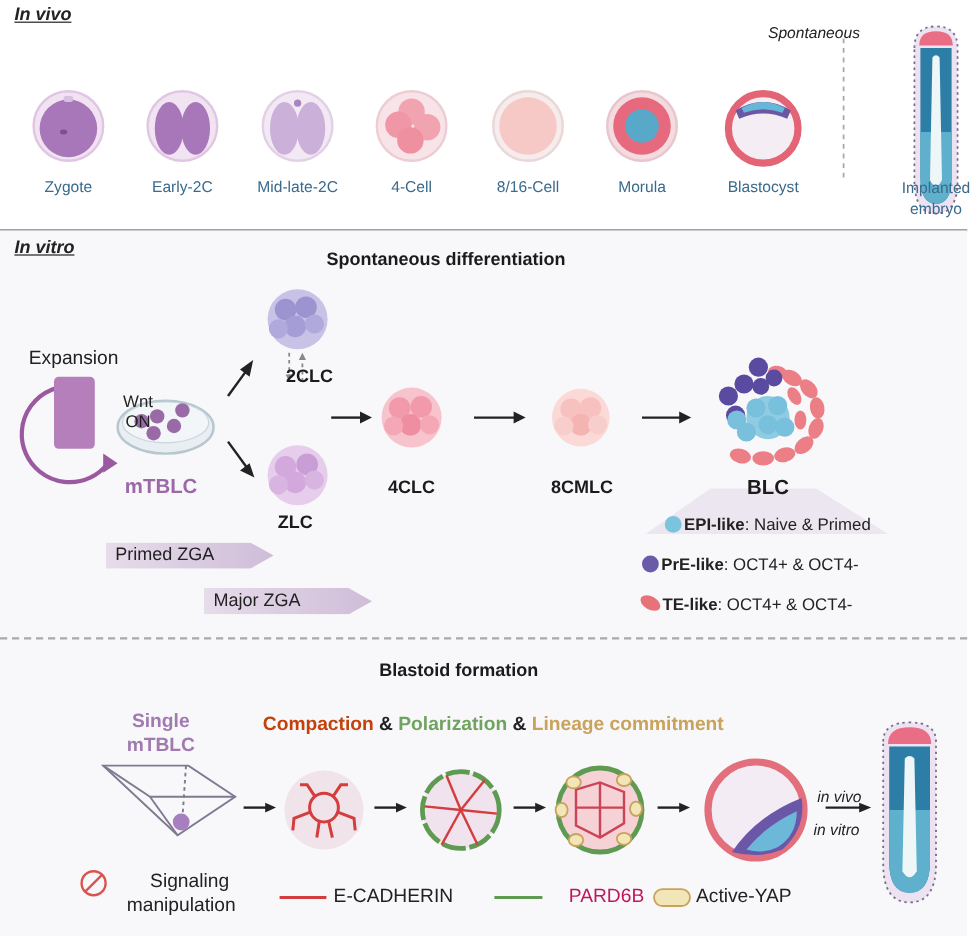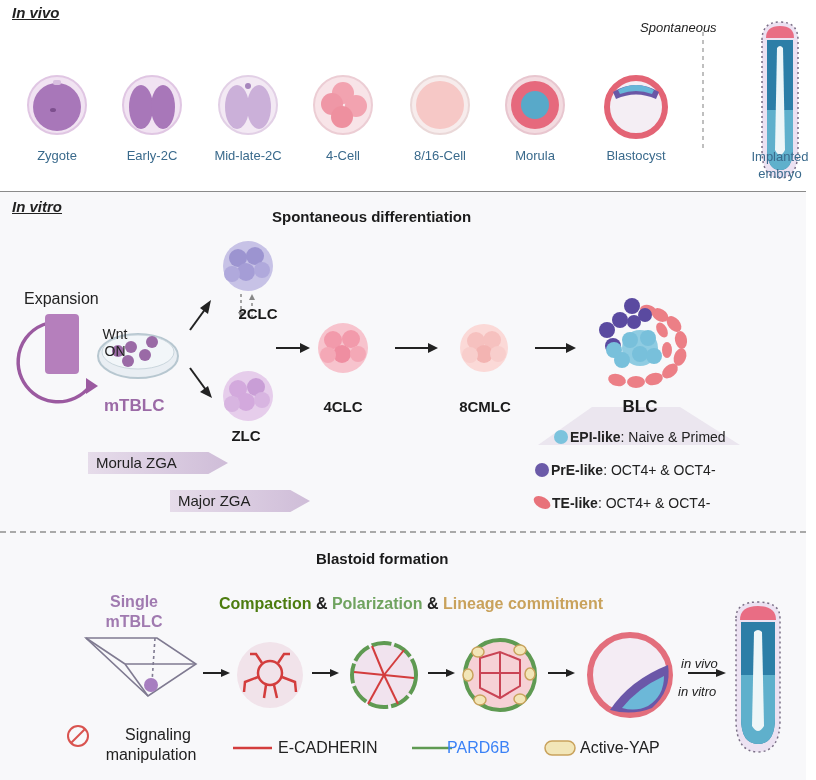--- a/index.html
+++ b/index.html
@@ -222,21 +222,21 @@
 </div>
 
 <div class="abs" style="left:104px;top:396px;font-size:17px;font-weight:bold;color:#9b6aa6;">mTBLC</div>
 
 <div class="abs bold-label" style="left:228px;top:305px;width:60px;">2CLC</div>
 <div class="abs bold-label" style="left:216px;top:427px;width:60px;">ZLC</div>
 <div class="abs bold-label" style="left:313px;top:398px;width:60px;">4CLC</div>
 <div class="abs bold-label" style="left:450px;top:398px;width:70px;">8CMLC</div>
 <div class="abs bold-label" style="left:610px;top:397px;width:60px;font-size:17px;">BLC</div>
 
-<div class="zga" style="left:88px;top:452px;width:140px;">Morula ZGA</div>
+<div class="zga" style="left:88px;top:452px;width:140px;">Primed ZGA</div>
 <div class="zga" style="left:170px;top:490px;width:140px;">Major ZGA</div>
 
 <div class="legend-row" style="left:554px;top:429px;">
   <span style="display:inline-block;width:14px;height:14px;border-radius:50%;background:#7cc3dd;vertical-align:-2px;margin-right:2px;"></span><b>EPI-like</b><span>: Naive &amp; Primed</span>
 </div>
 <div class="legend-row" style="left:535px;top:462px;">
   <span style="display:inline-block;width:14px;height:14px;border-radius:50%;background:#6b5aa8;vertical-align:-2px;margin-right:2px;"></span><b>PrE-like</b><span>: OCT4+ &amp; OCT4-</span>
 </div>
 <div class="legend-row" style="left:533px;top:495px;">
   <span style="display:inline-block;width:18px;height:11px;border-radius:50%;background:#e8727a;vertical-align:0px;transform:rotate(30deg);margin-right:1px;"></span><b>TE-like</b><span>: OCT4+ &amp; OCT4-</span>
@@ -245,21 +245,21 @@
 <div class="dash" style="top:531px;"></div>
 
 <div class="abs heading" style="left:316px;top:550px;">Blastoid formation</div>
 
 <div class="abs" style="left:98px;top:592px;font-size:16px;font-weight:bold;color:#a07ab0;text-align:center;width:72px;line-height:20px;">
   <div>Single</div>
   <div>mTBLC</div>
 </div>
 
 <div class="abs" style="left:219px;top:595px;font-size:16px;font-weight:bold;white-space:nowrap;">
-  <span style="color:#4d7c0f;">Compaction</span><span style="color:#222;white-space:pre;"> &amp; </span><span style="color:#6fa35f;">Polarization</span><span style="color:#222;white-space:pre;"> &amp; </span><span style="color:#c9a25c;">Lineage commitment</span>
+  <span style="color:#c2410c;">Compaction</span><span style="color:#222;white-space:pre;"> &amp; </span><span style="color:#6fa35f;">Polarization</span><span style="color:#222;white-space:pre;"> &amp; </span><span style="color:#c9a25c;">Lineage commitment</span>
 </div>
 
 <svg style="left:0;top:630px;" width="816" height="150">
 
   <g fill="none" stroke="#7f7a91" stroke-width="1.6">
     <polygon points="86,8 157,8 196,34 148,66"></polygon>
     <line x1="86" y1="8" x2="125" y2="34"></line>
     <line x1="125" y1="34" x2="196" y2="34"></line>
     <line x1="125" y1="34" x2="148" y2="66"></line>
     <line x1="155" y1="8" x2="152" y2="52" stroke-dasharray="3,3"></line>
@@ -347,14 +347,14 @@
 
 <div class="abs" style="left:681px;top:656px;font-size:13px;font-style:italic;color:#222;">in vivo</div>
 <div class="abs" style="left:678px;top:684px;font-size:13px;font-style:italic;color:#222;">in vitro</div>
 
 <div class="abs" style="left:96px;top:725px;font-size:16px;color:#222;line-height:20px;text-align:center;width:110px;">
   <div style="padding-left:14px;">Signaling</div>
   <div>manipulation</div>
 </div>
 
 <div class="abs" style="left:278px;top:739px;font-size:16px;color:#222;">E-CADHERIN</div>
-<div class="abs" style="left:447px;top:739px;font-size:16px;color:#3b82f6;">PARD6B</div>
+<div class="abs" style="left:474px;top:739px;font-size:16px;color:#be185d;">PARD6B</div>
 <div class="abs" style="left:580px;top:739px;font-size:16px;color:#222;">Active-YAP</div>
 
 </body></html>

